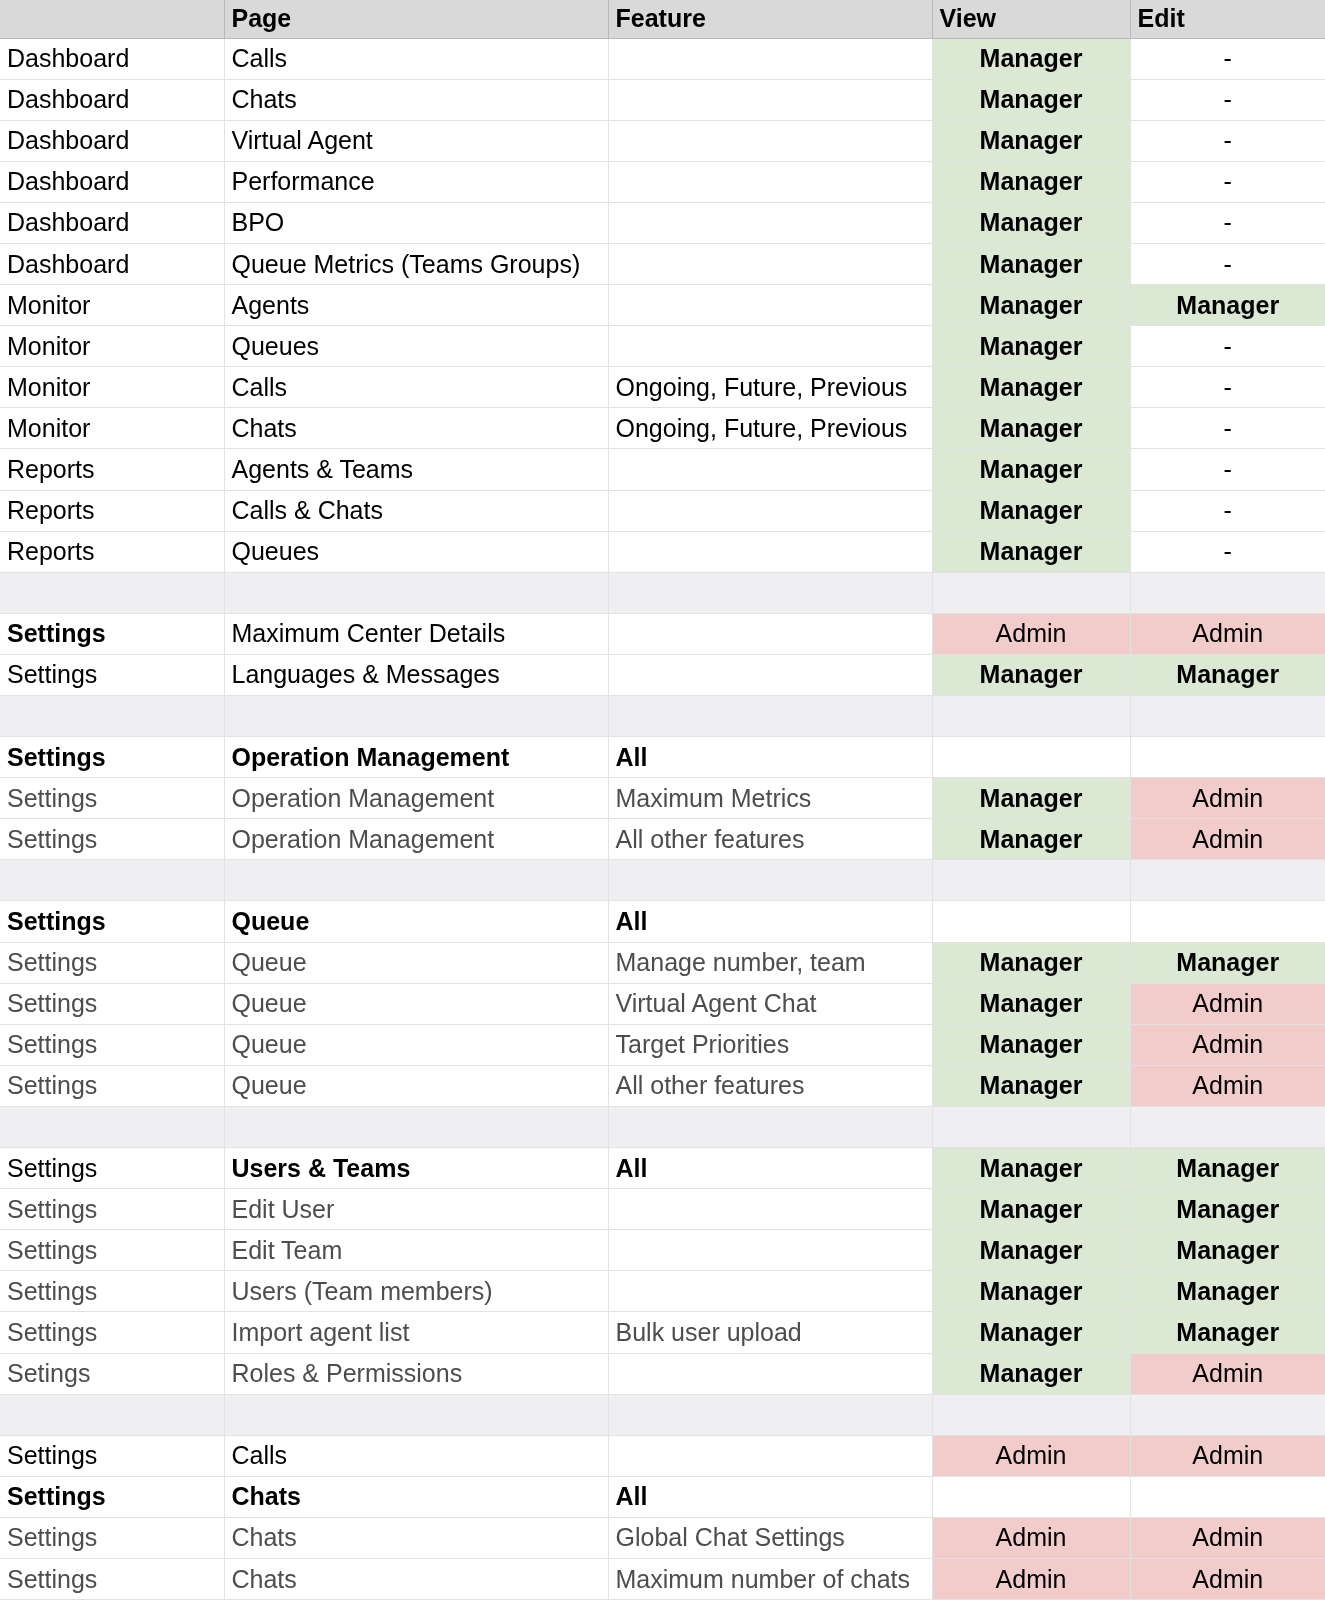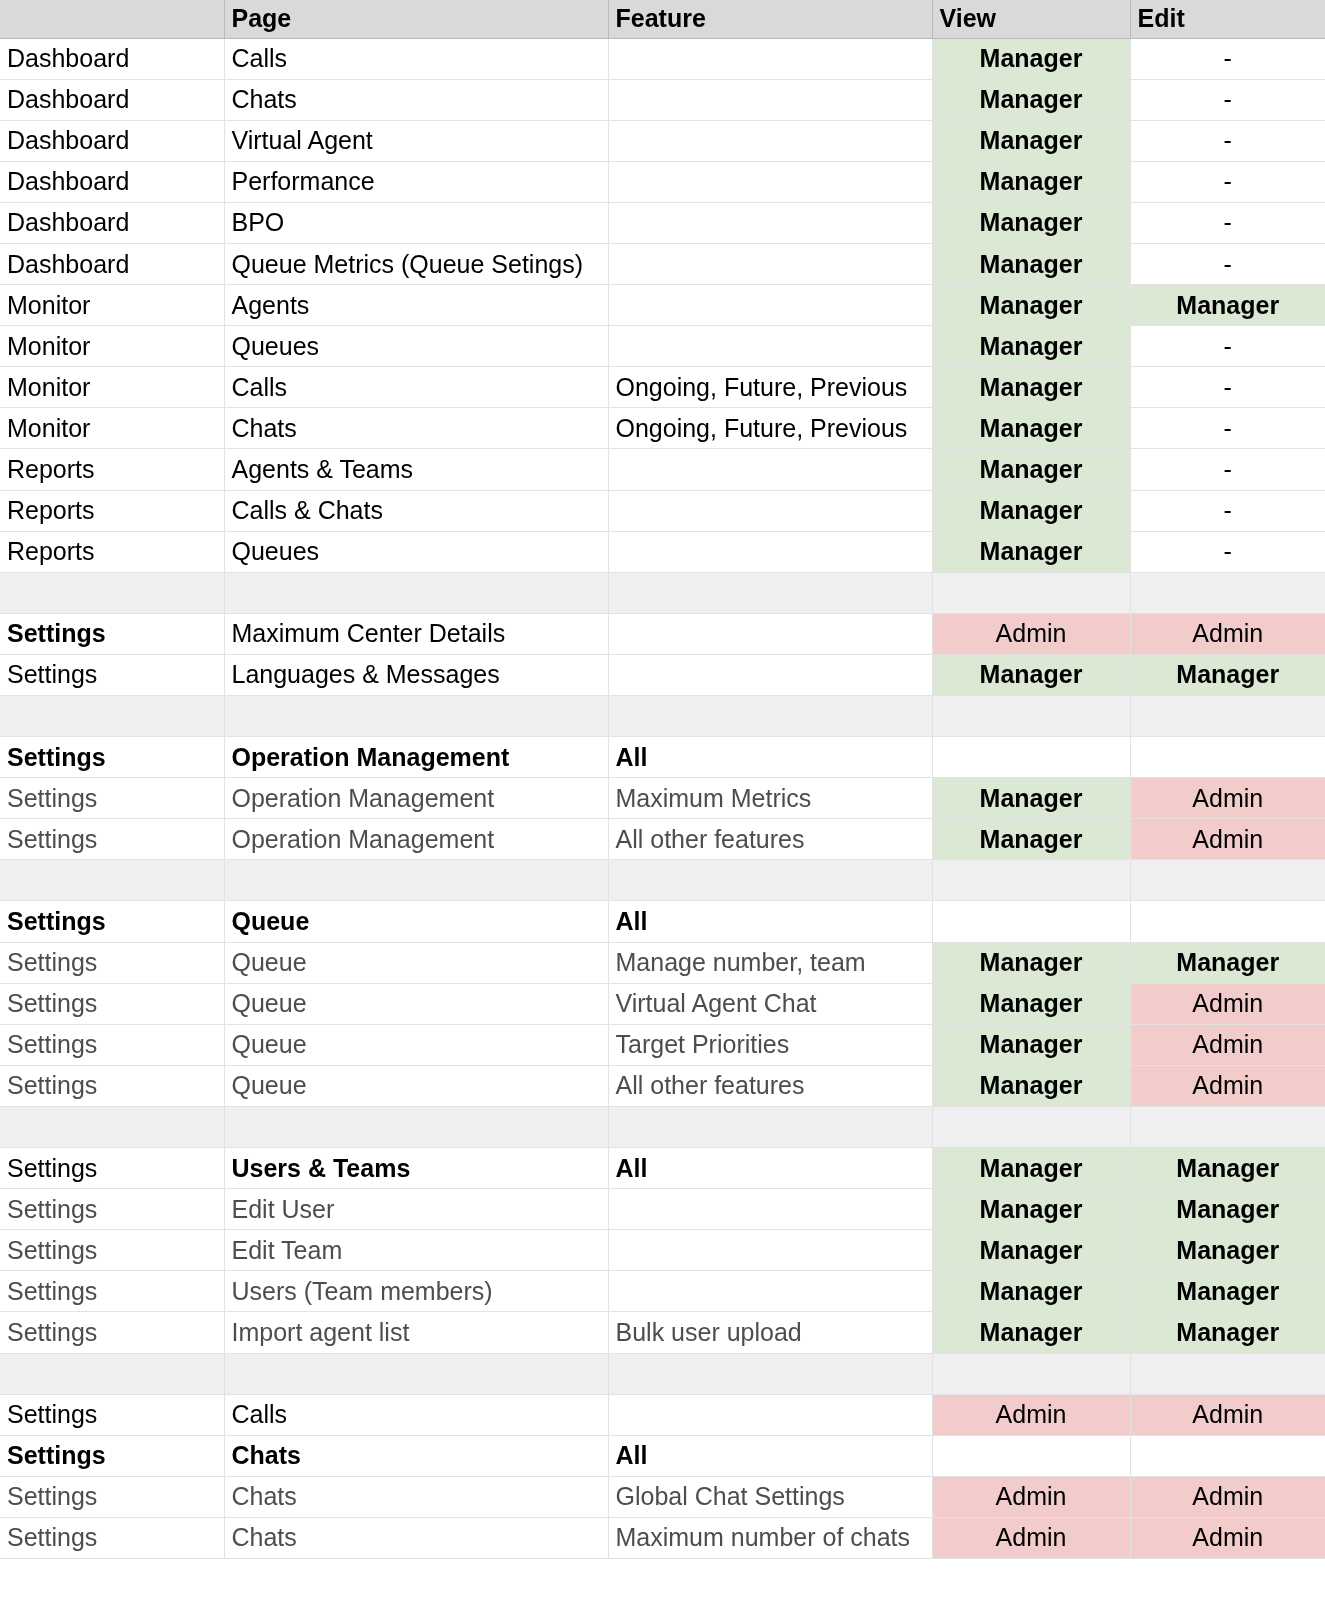--- a/index.html
+++ b/index.html
@@ -72,21 +72,21 @@
       </tr>
       <tr>
         <td class="c-cat">Dashboard</td>
         <td class="c-page">BPO</td>
         <td class="c-feat"></td>
         <td class="c-val bg-green">Manager</td>
         <td class="c-val">-</td>
       </tr>
       <tr>
         <td class="c-cat">Dashboard</td>
-        <td class="c-page">Queue Metrics (Queue Setings)</td>
+        <td class="c-page">Queue Metrics (Teams Groups)</td>
         <td class="c-feat"></td>
         <td class="c-val bg-green">Manager</td>
         <td class="c-val">-</td>
       </tr>
       <tr>
         <td class="c-cat">Monitor</td>
         <td class="c-page">Agents</td>
         <td class="c-feat"></td>
         <td class="c-val bg-green">Manager</td>
         <td class="c-val bg-green">Manager</td>
@@ -258,20 +258,27 @@
         <td class="c-feat m"></td>
         <td class="c-val bg-green">Manager</td>
         <td class="c-val bg-green">Manager</td>
       </tr>
       <tr>
         <td class="c-cat m">Settings</td>
         <td class="c-page m">Import agent list</td>
         <td class="c-feat m">Bulk user upload</td>
         <td class="c-val bg-green">Manager</td>
         <td class="c-val bg-green">Manager</td>
+      </tr>
+      <tr>
+        <td class="c-cat m">Setings</td>
+        <td class="c-page m">Roles &amp; Permissions</td>
+        <td class="c-feat m"></td>
+        <td class="c-val bg-green">Manager</td>
+        <td class="c-val bg-red">Admin</td>
       </tr>
       <tr>
         <td class="sep"></td>
         <td class="sep"></td>
         <td class="sep"></td>
         <td class="sep"></td>
         <td class="sep"></td>
       </tr>
       <tr>
         <td class="c-cat">Settings</td>

